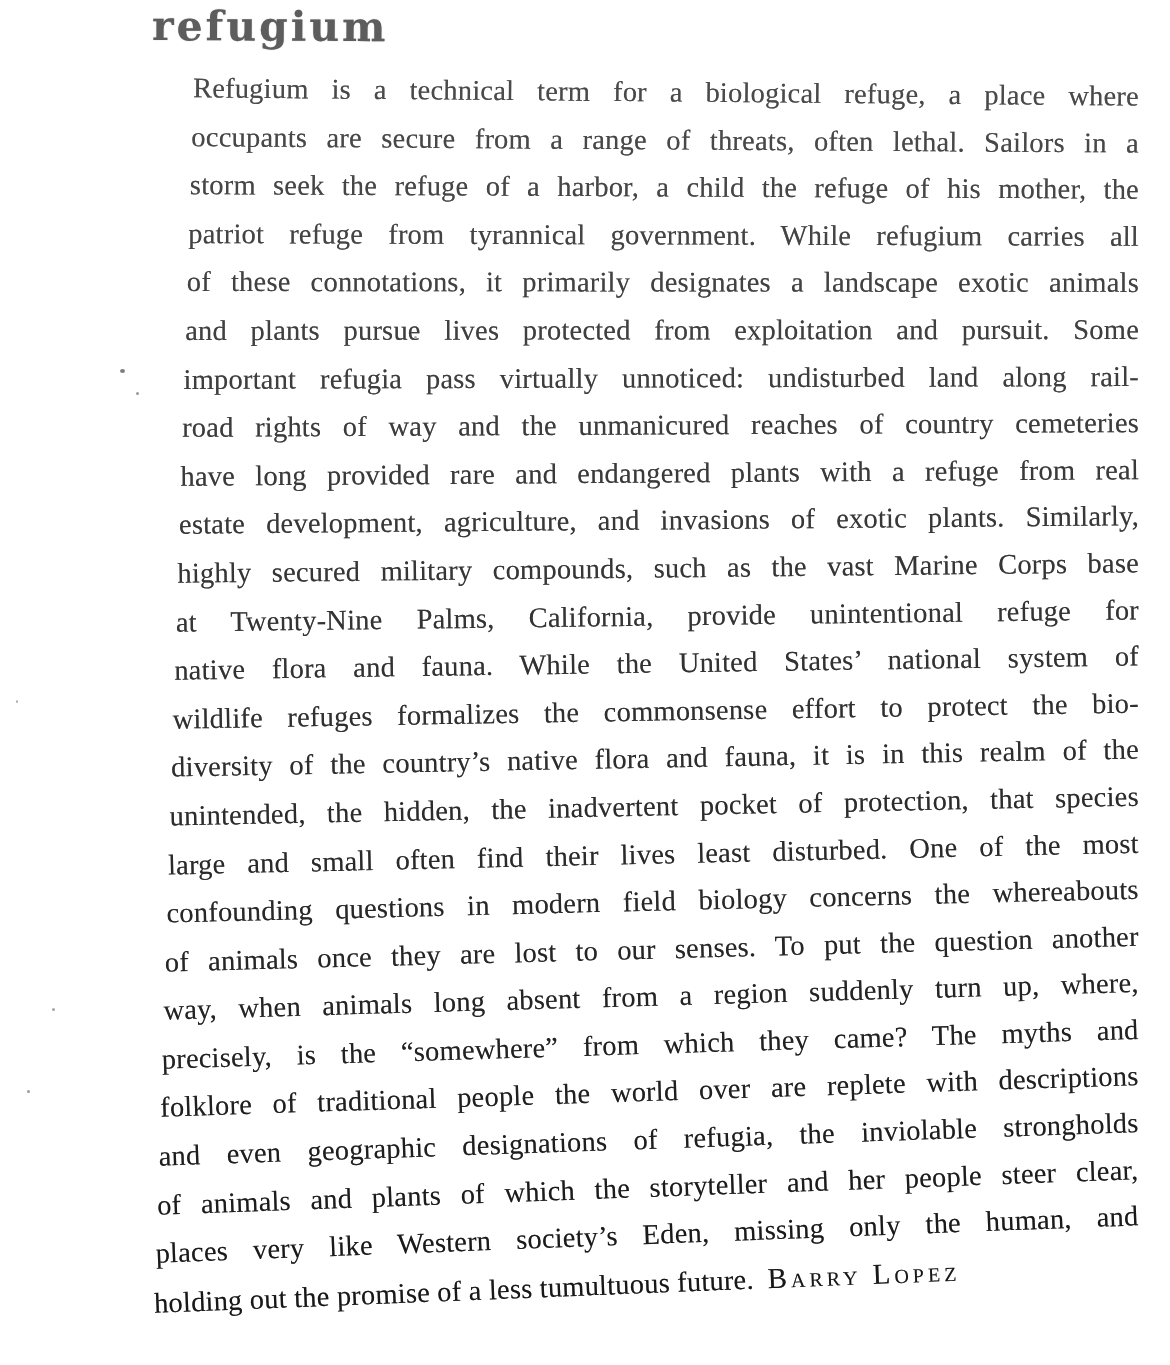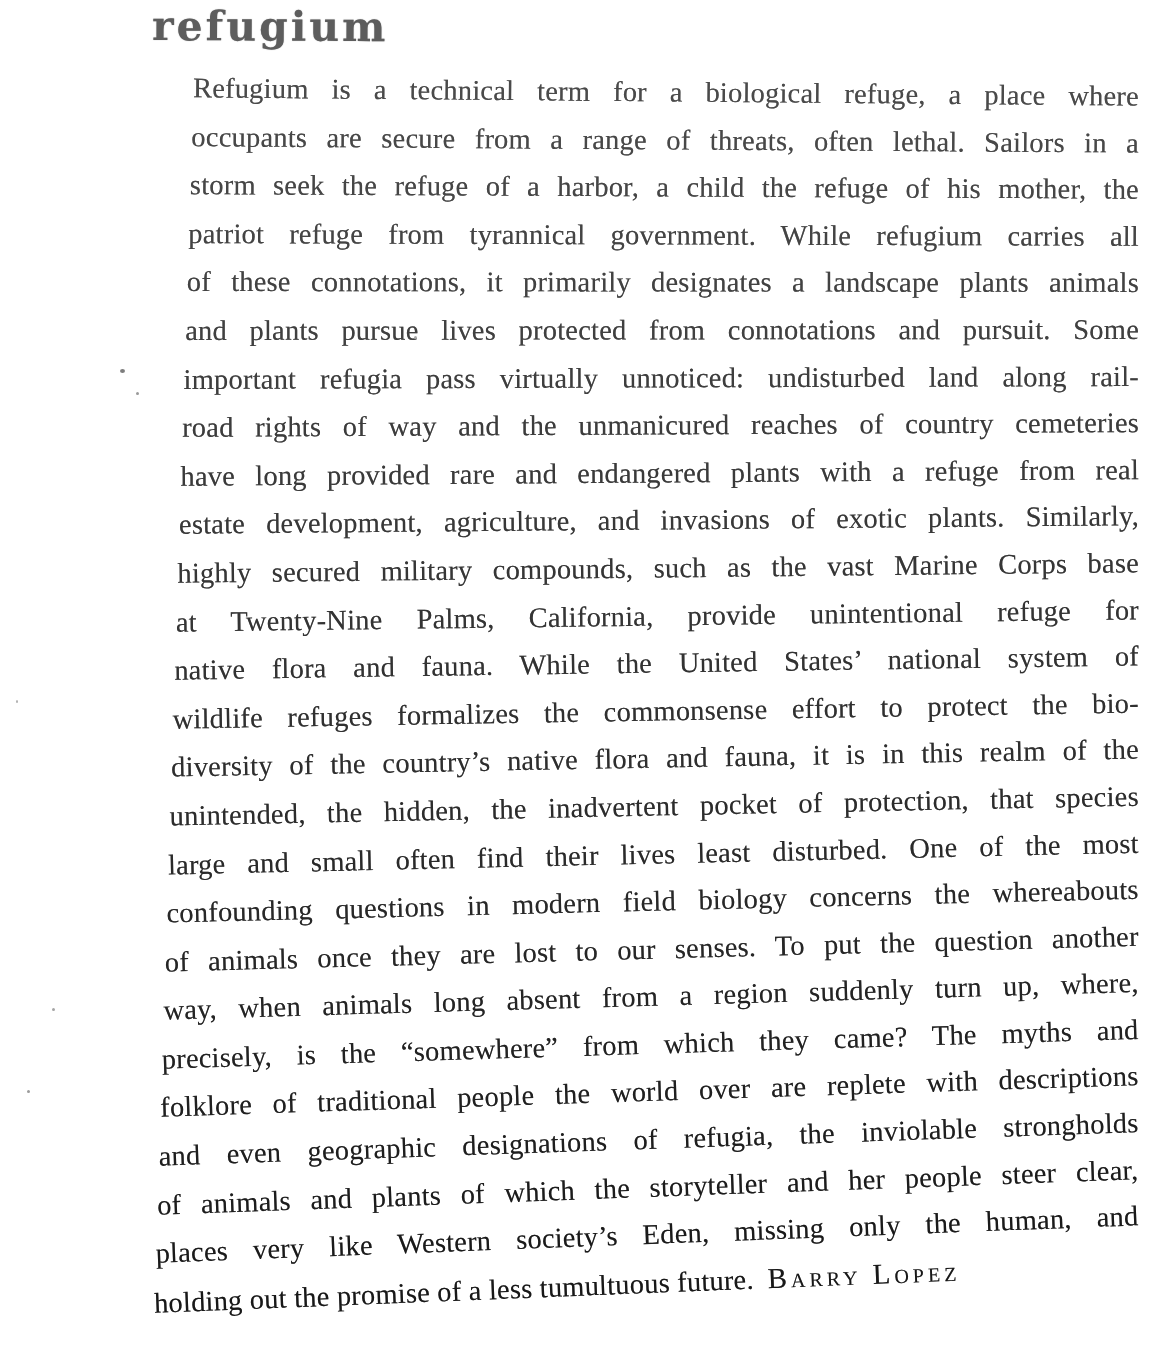--- a/index.html
+++ b/index.html
@@ -64,22 +64,22 @@
 </head>
 <body>
 
 <div class="page-title" style="color: rgb(93, 93, 93);">refugium</div>
 
 <div class="body-block" id="body-lines">
   <div class="text-line" style="transform: rotate(0.5deg); padding-left: 42px; color: rgb(74, 74, 74);">Refugium is a technical term for a biological refuge, a place where</div>
     <div class="text-line" style="transform: rotate(0.388deg); padding-left: 40.4px; color: rgb(72, 72, 72);">occupants are secure from a range of threats, often lethal. Sailors in a</div>
     <div class="text-line" style="transform: rotate(0.276deg); padding-left: 38.9px; color: rgb(70, 70, 70);">storm seek the refuge of a harbor, a child the refuge of his mother, the</div>
     <div class="text-line" style="transform: rotate(0.164deg); padding-left: 37.3px; color: rgb(68, 68, 68);">patriot refuge from tyrannical government. While refugium carries all</div>
-    <div class="text-line" style="transform: rotate(0.052deg); padding-left: 35.8px; color: rgb(66, 66, 66);">of these connotations, it primarily designates a landscape plants animals</div>
-    <div class="text-line" style="transform: rotate(-0.06deg); padding-left: 34.2px; color: rgb(64, 64, 64);">and plants pursue lives protected from connotations and pursuit. Some</div>
+    <div class="text-line" style="transform: rotate(0.052deg); padding-left: 35.8px; color: rgb(66, 66, 66);">of these connotations, it primarily designates a landscape exotic animals</div>
+    <div class="text-line" style="transform: rotate(-0.06deg); padding-left: 34.2px; color: rgb(64, 64, 64);">and plants pursue lives protected from exploitation and pursuit. Some</div>
     <div class="text-line" style="transform: rotate(-0.172deg); padding-left: 32.6px; color: rgb(62, 62, 62);">important refugia pass virtually unnoticed: undisturbed land along rail-</div>
     <div class="text-line" style="transform: rotate(-0.284deg); padding-left: 31.1px; color: rgb(60, 60, 60);">road rights of way and the unmanicured reaches of country cemeteries</div>
     <div class="text-line" style="transform: rotate(-0.396deg); padding-left: 29.5px; color: rgb(58, 58, 58);">have long provided rare and endangered plants with a refuge from real</div>
     <div class="text-line" style="transform: rotate(-0.508deg); padding-left: 28px; color: rgb(56, 56, 56);">estate development, agriculture, and invasions of exotic plants. Similarly,</div>
     <div class="text-line" style="transform: rotate(-0.62deg); padding-left: 26.4px; color: rgb(54, 54, 54);">highly secured military compounds, such as the vast Marine Corps base</div>
     <div class="text-line" style="transform: rotate(-0.732deg); padding-left: 24.8px; color: rgb(52, 52, 52);">at Twenty-Nine Palms, California, provide unintentional refuge for</div>
     <div class="text-line" style="transform: rotate(-0.844deg); padding-left: 23.3px; color: rgb(50, 50, 50);">native flora and fauna. While the United States’ national system of</div>
     <div class="text-line" style="transform: rotate(-0.956deg); padding-left: 21.7px; color: rgb(48, 48, 48);">wildlife refuges formalizes the commonsense effort to protect the bio-</div>
     <div class="text-line" style="transform: rotate(-1.068deg); padding-left: 20.2px; color: rgb(46, 46, 46);">diversity of the country’s native flora and fauna, it is in this realm of the</div>
     <div class="text-line" style="transform: rotate(-1.18deg); padding-left: 18.6px; color: rgb(44, 44, 44);">unintended, the hidden, the inadvertent pocket of protection, that species</div>

